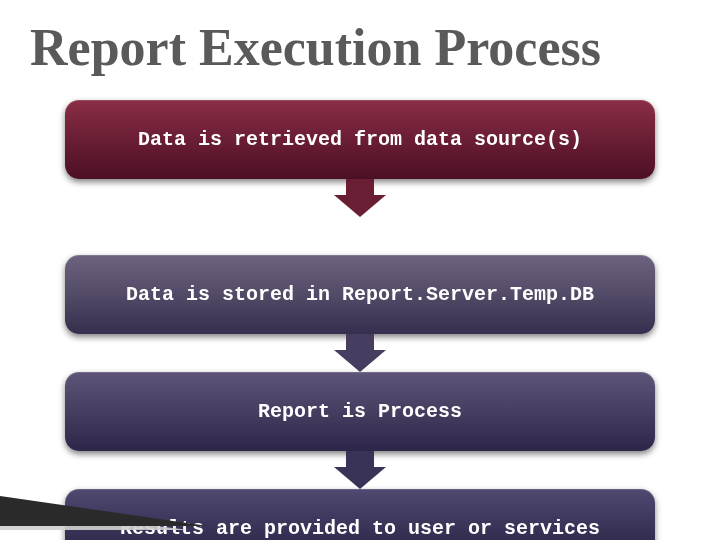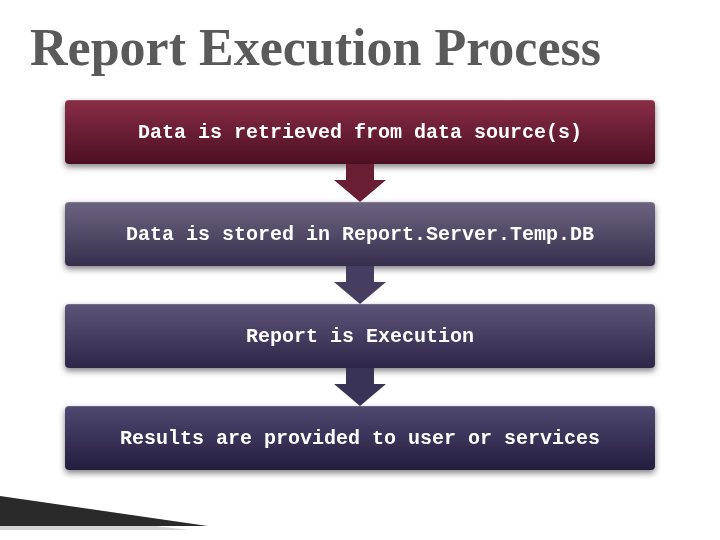--- a/index.html
+++ b/index.html
@@ -23,33 +23,33 @@
     position: absolute;
     top: 100px;
     left: 0;
     width: 720px;
     display: flex;
     flex-direction: column;
     align-items: center;
   }
   .step {
     width: 590px;
-    height: 64px;
+    height: 79px;
     display: flex;
     align-items: center;
     justify-content: center;
     color: #ffffff;
     font-family: 'Courier New', Courier, monospace;
     font-size: 20px;
     font-weight: bold;
-    border-radius: 4px;
+    border-radius: 14px;
     box-shadow: 0 3px 6px rgba(0,0,0,0.5), inset 0 1px 0 rgba(255,255,255,0.15);
   }
   .step1 { background: linear-gradient(to bottom, #8a2d45 0%, #6a1e34 50%, #4d0f24 100%); }
-  .step2 { background: linear-gradient(to bottom, #6d6380 0%, #534a68 50%, #362e4c 100%); }
+  .step2 { background: linear-gradient(to bottom, #6d6380 0%, #534a68 50%, #362e4c 100%); margin-top: 38px; }
   .step3 { background: linear-gradient(to bottom, #5e5478 0%, #463d60 50%, #2e2648 100%); }
   .step4 { background: linear-gradient(to bottom, #4f4870 0%, #3a3358 50%, #221d3d 100%); }
   .arrow-body {
     width: 28px;
     height: 16px;
     margin: 0 auto;
   }
   .arrow-head {
     width: 0;
     height: 0;
@@ -110,21 +110,21 @@
       <div class="arrow-head"></div>
   </div>
   <div class="step step2">
     <span>Data is stored in Report.Server.Temp.DB</span>
   </div>
   <div class="arrow-wrap a2">
     <div class="arrow-body"></div>
       <div class="arrow-head"></div>
   </div>
   <div class="step step3">
-    <span>Report is Execution</span>
+    <span>Report is Process</span>
   </div>
   <div class="arrow-wrap a3">
     <div class="arrow-body"></div>
       <div class="arrow-head"></div>
   </div>
   <div class="step step4">
     <span>Results are provided to user or services</span>
   </div>
 </div>
 

